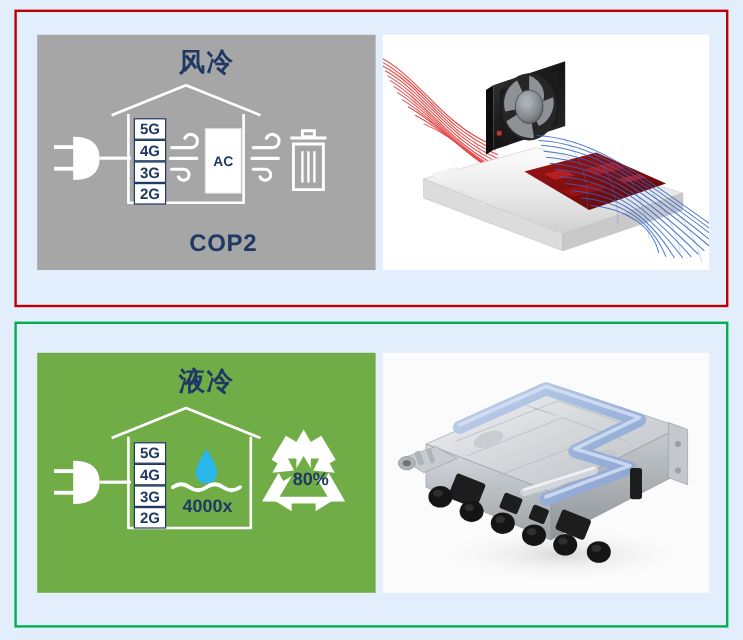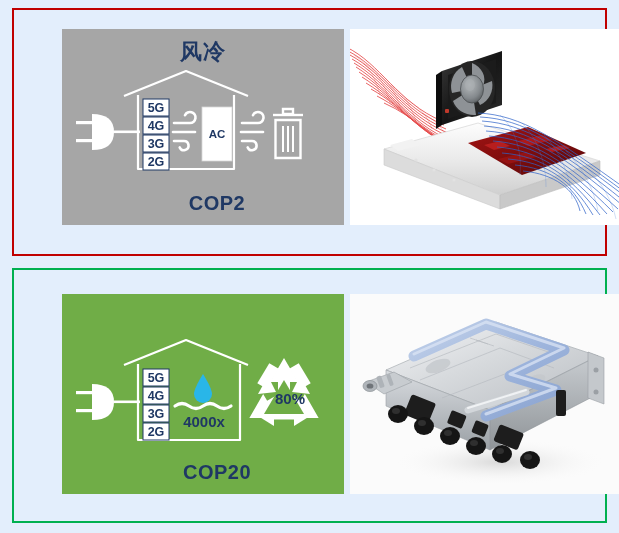--- a/index.html
+++ b/index.html
@@ -38,21 +38,20 @@
     top: 268px;
     width: 595px;
     height: 255px;
     border: 2px solid #00b050;
   }
 
   .panel-inner {
     position: absolute;
     left: 0; top: 0; right: 0; bottom: 0;
     padding: 0;
-    margin-left: 31px;
   }
 
   
   .diagram {
     position: absolute;
     left: 17px;
     top: 19px;
     width: 282px;
     height: 196px;
     box-sizing: border-box;
@@ -292,20 +291,21 @@
       </div>
 
     </div>
   </div>
 
   <div class="panel liquid">
     <div class="panel-inner">
 
       <div class="diagram">
 
+        <div class="diagram-title">液冷</div>
 
         <div class="stage">
           <svg class="svg-stage" width="282" height="122" viewBox="0 0 282 122" xmlns="http://www.w3.org/2000/svg">
 
             <g fill="none" stroke="#ffffff" stroke-width="2.2" stroke-linejoin="round">
               <path d="M62 29 L124 4 L186 29"></path>
               <path d="M76 28 L76 104 L178 104 L178 28"></path>
             </g>
 
             <g fill="#ffffff">
@@ -354,21 +354,20 @@
               <path d="M248 58 L238 40 L230 56 Z"></path>
               <path d="M212 90 L196 80 L212 70 Z"></path>
               <path d="M232 90 L248 80 L232 70 Z"></path>
             </g>
 
             <path d="M222 44 L242 78 L202 78 Z" fill="#70ad47"></path>
             <text x="228" y="68" text-anchor="middle" font-family="Liberation Sans, sans-serif" font-size="15" font-weight="bold" fill="#1f3864">80%</text>
           </svg>
         </div>
 
-        <div class="cop-label">COP20</div>
       </div>
 
       <div class="photo">
         <svg width="272" height="200" viewBox="0 0 272 200" xmlns="http://www.w3.org/2000/svg">
           <defs>
             <linearGradient id="alTop" x1="0" y1="0" x2="1" y2="1">
               <stop offset="0%" stop-color="#f4f5f7"></stop>
               <stop offset="45%" stop-color="#d7dadd"></stop>
               <stop offset="100%" stop-color="#b9bdc2"></stop>
             </linearGradient>

